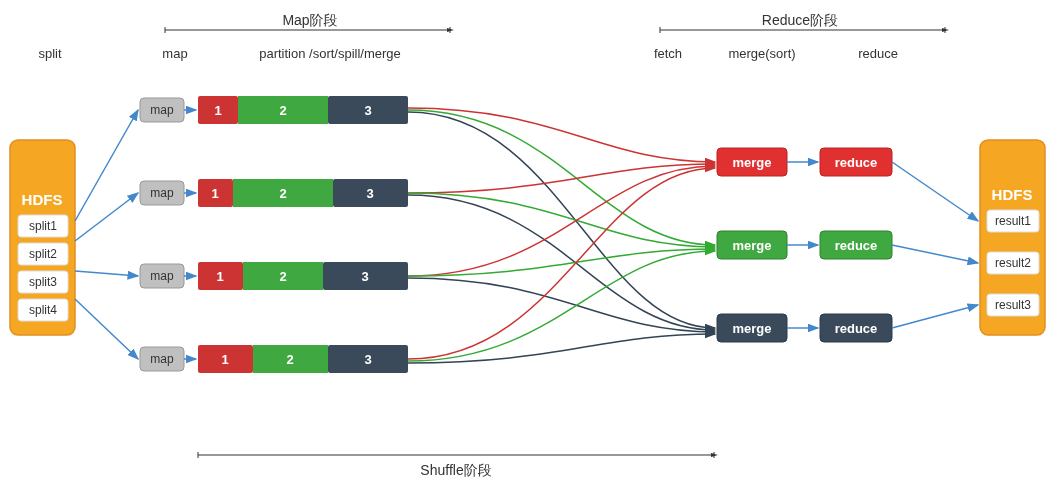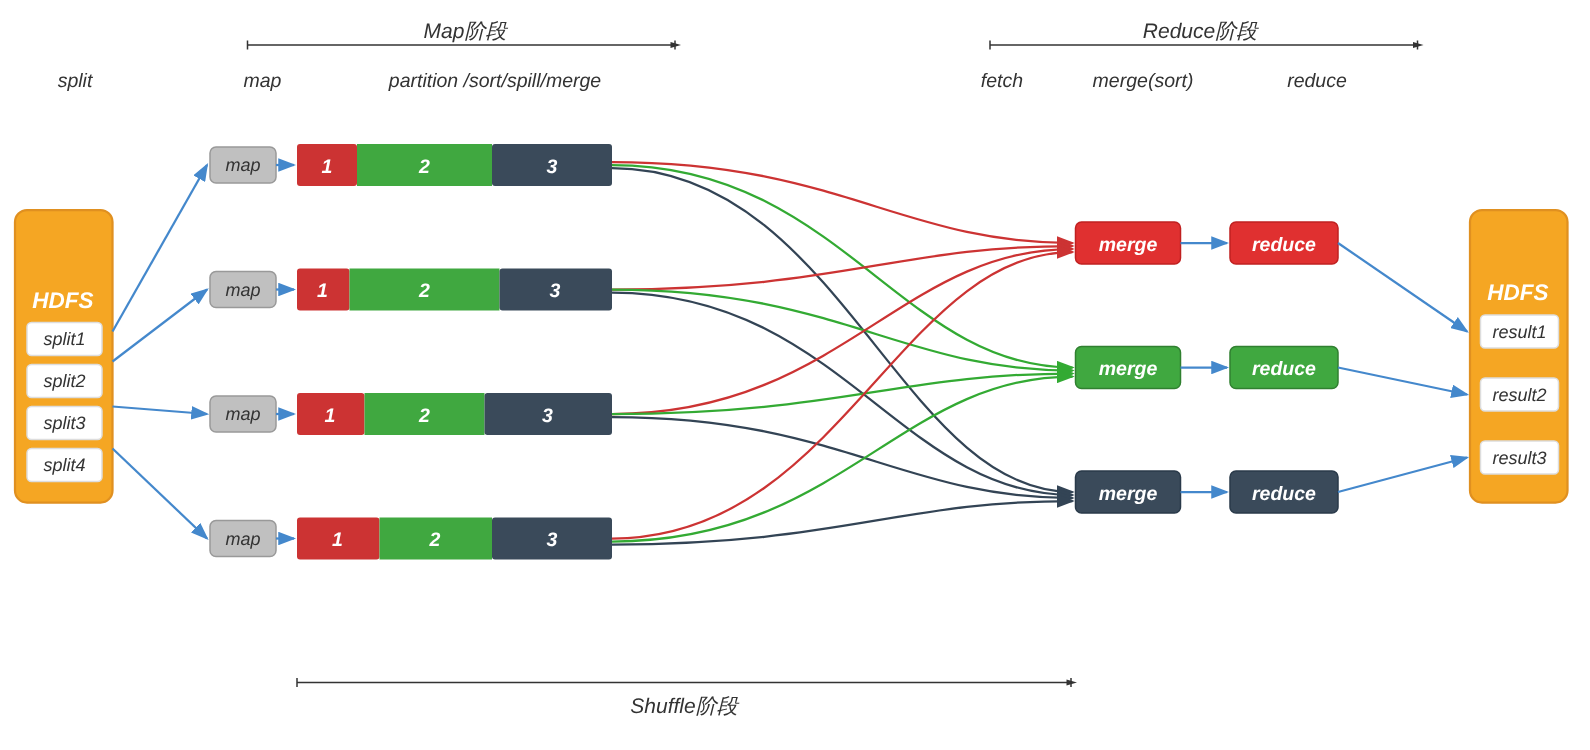--- a/index.html
+++ b/index.html
@@ -8,21 +8,20 @@
       font-family: Arial, sans-serif;
       width: 1060px;
       height: 500px;
       overflow: hidden;
       position: relative;
     }
     .diagram-container {
       width: 928px;
       height: 500px;
       position: relative;
-      font-style: italic;
     }
     svg.diagram-svg {
       position: absolute;
       top: 0; left: 0;
       width: 1060px;
       height: 500px;
       overflow: visible;
     }
     .label-text {
       font-size: 13px;

